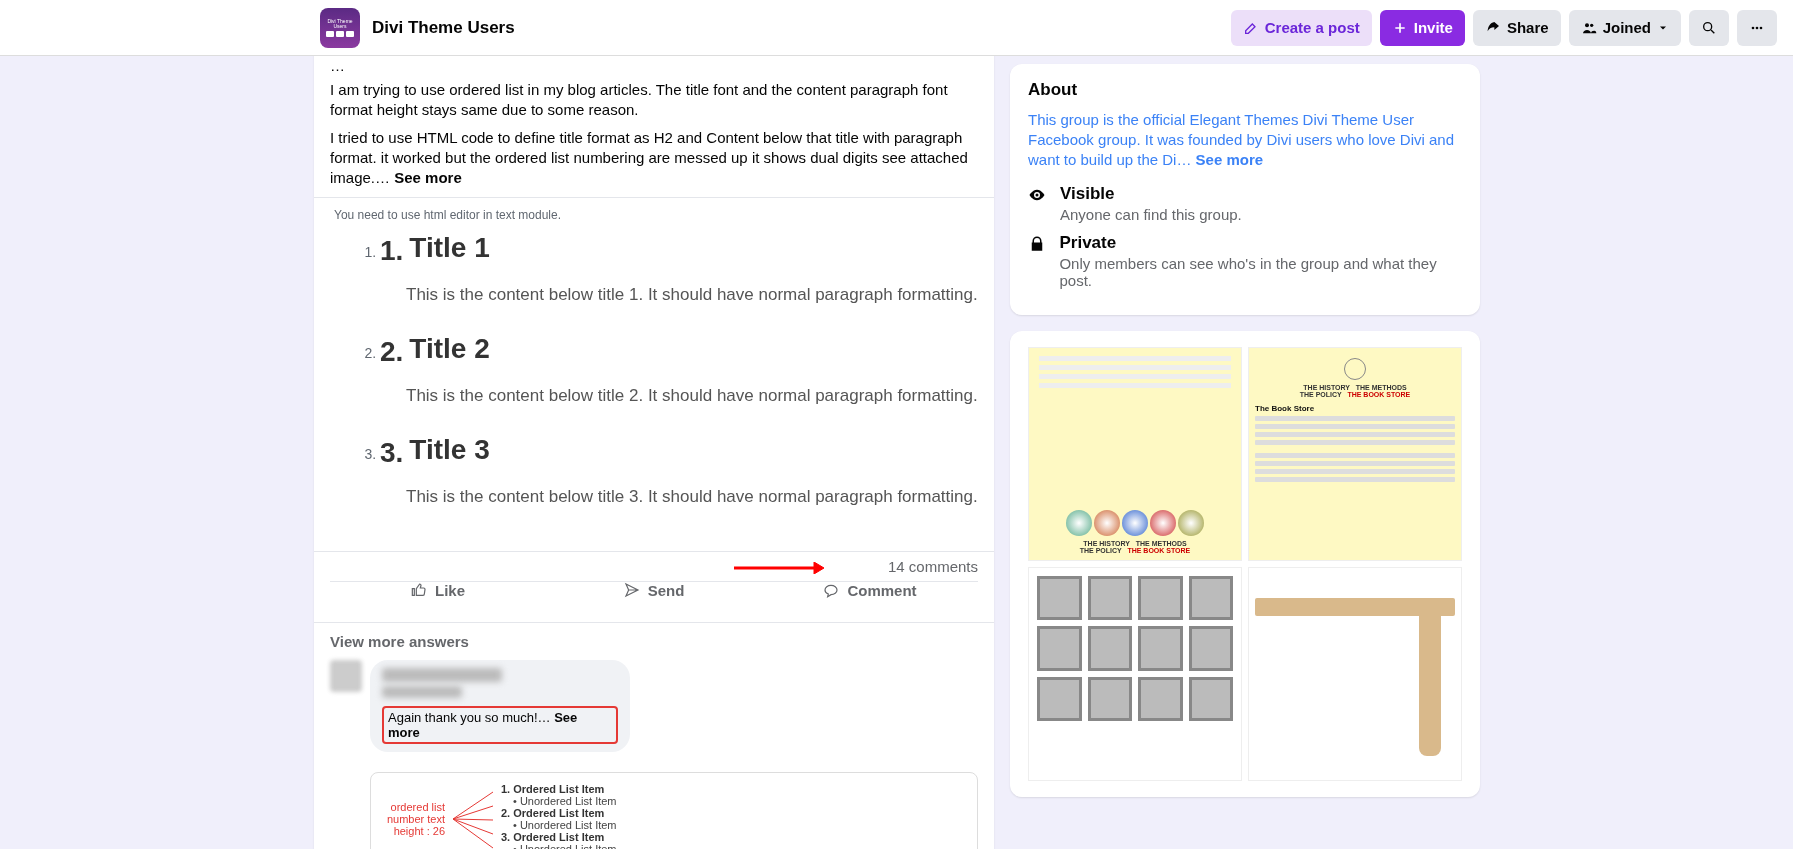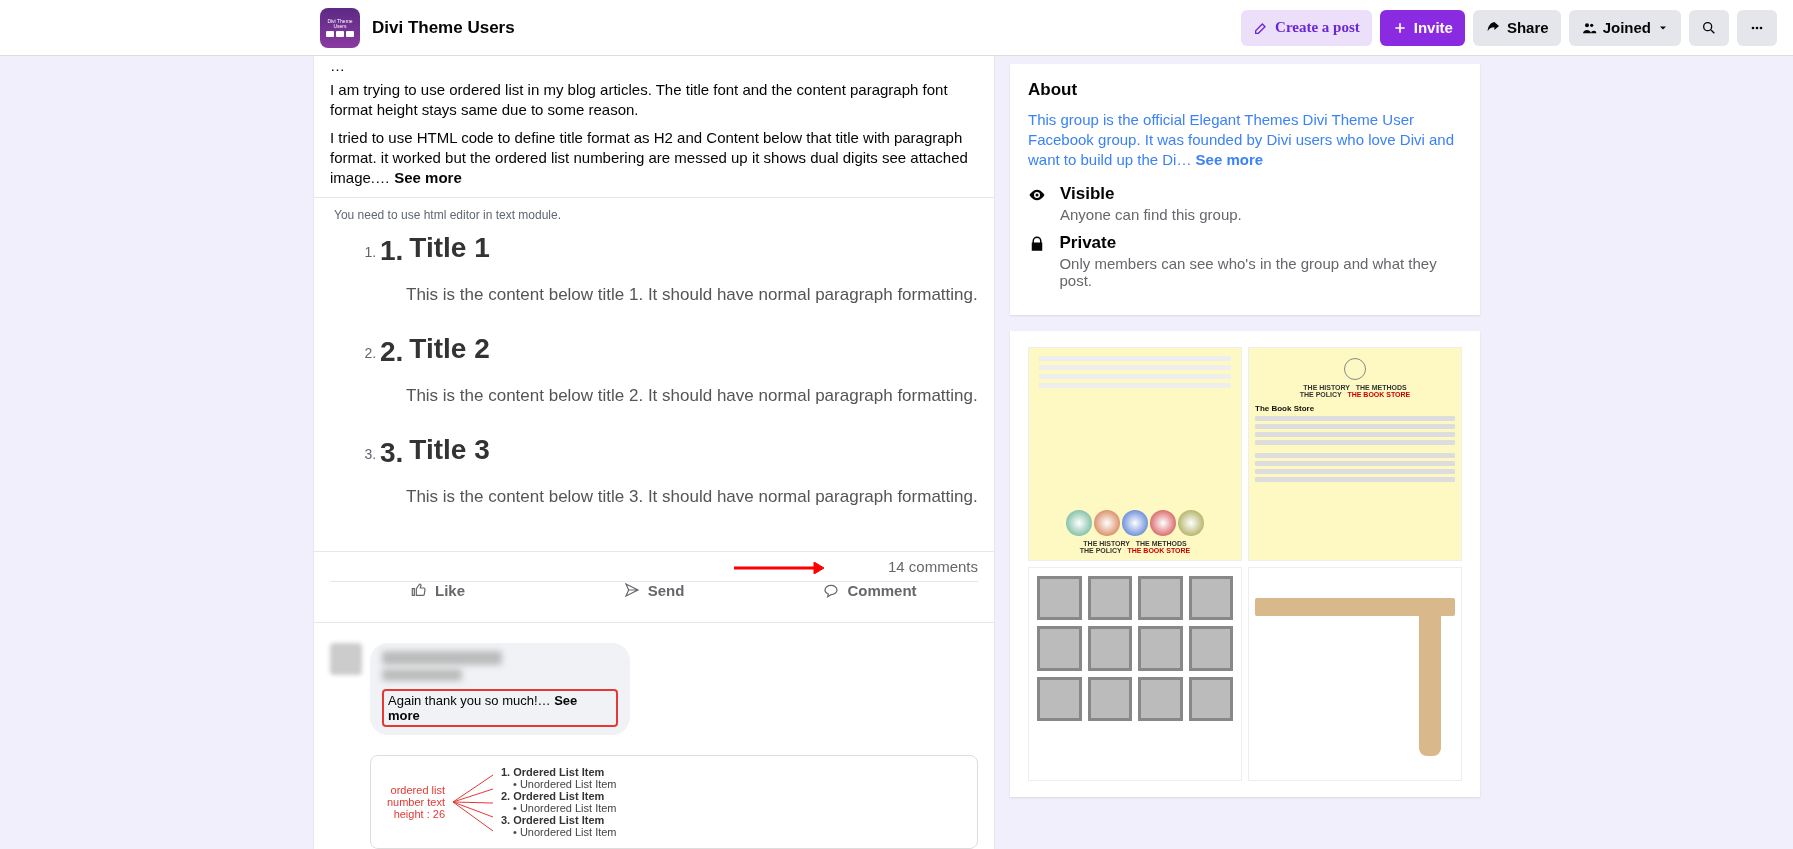--- a/index.html
+++ b/index.html
@@ -34,33 +34,33 @@
   .group-icon .boxes { display:flex; gap:2px; margin-top:2px;}
   .group-icon .boxes span{width:8px;height:6px;background:#fff;border-radius:1px;}
   .group-title { font-size:17px; font-weight:600; }
   .topbar-right { display:flex; gap:8px; align-items:center;}
   .btn {
     height:36px; border-radius:6px; border:none;
     display:flex; align-items:center; gap:6px; padding:0 12px;
     font-size:15px; font-weight:600; cursor:pointer;
     background:#e4e6eb; color:#050505;
   }
-  .btn.create { background:#ecdff9; color:#6b26d9;font-family:Liberation Serif, serif; }
+  .btn.create { background:#ecdff9; color:#6b26d9; }
   .btn.invite { background:#8a2be2; color:#fff; }
   .btn.icononly { width:40px; padding:0; justify-content:center;}
   .content-wrap {
     display:flex; gap:16px;
     padding-top:56px;
     margin-left:314px;
     width:1170px;
   }
   .main-col { width:680px; }
   .side-col { width:470px; padding-top:8px;}
   .card {
-    background:#fff; border-radius:0;
+    background:#fff; border-radius:12px;
     box-shadow:0 1px 2px rgba(0,0,0,0.1);
     margin-bottom:16px;
   }
   .post-card .body { padding:8px 16px 0 16px;}
   .post-card p { font-size:15px; line-height:1.34; margin-bottom:8px; color:#050505;}
   .truncated-top { color:#606770; font-size:15px;}
   .see-more { font-weight:600; color:#050505; cursor:pointer;}
   .embedded {
     border-top:1px solid #e4e6eb;
     padding:10px 16px 16px 16px;
@@ -263,20 +263,21 @@
         </div>
         <div class="act">
           <svg class="icon" viewBox="0 0 24 24">
               <path fill="none" stroke="#65676b" stroke-width="1.8" d="M21 12c0 4-4 7-9 7l-5 3 1-4c-3-1-5-3-5-6 0-4 4-7 9-7s9 3 9 7z"></path>
             </svg>
           <span>Comment</span>
         </div>
       </div>
 
       <div class="post-footer">
+        <div class="view-more">View more answers</div>
         <div class="comment-row">
           <div class="avatar-blur"></div>
           <div class="comment-bubble">
             <div class="name-blur"></div>
             <div class="name-blur2"></div>
             <span class="highlighted">
               <span>Again thank you so much!… </span><span class="see-more">See more</span>
             </span>
           </div>
         </div>

